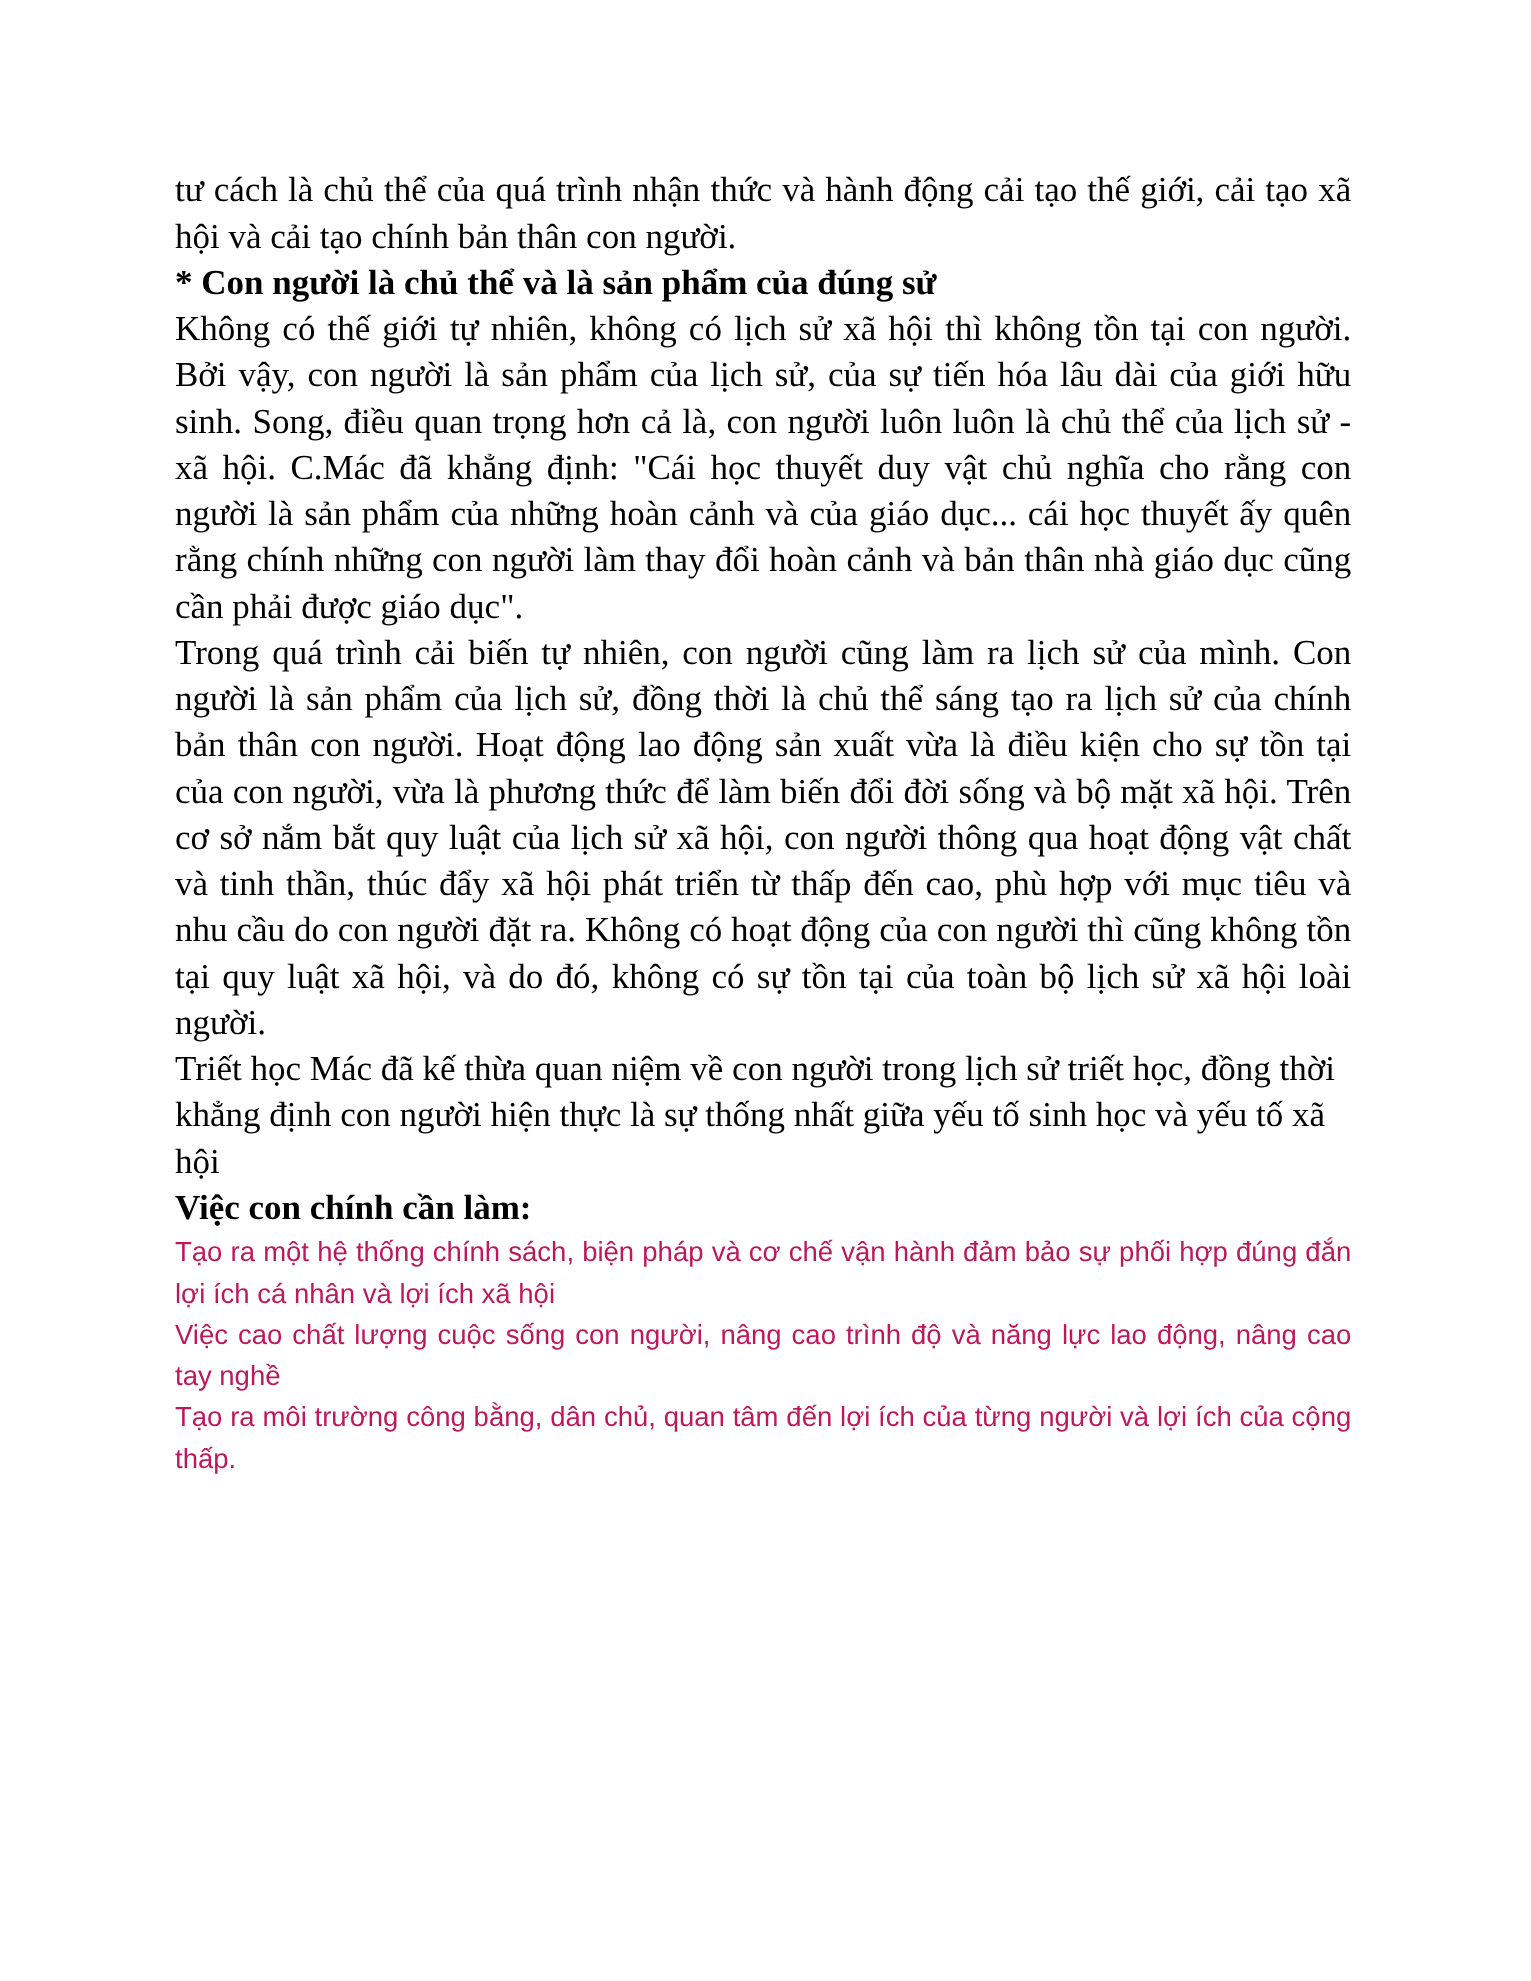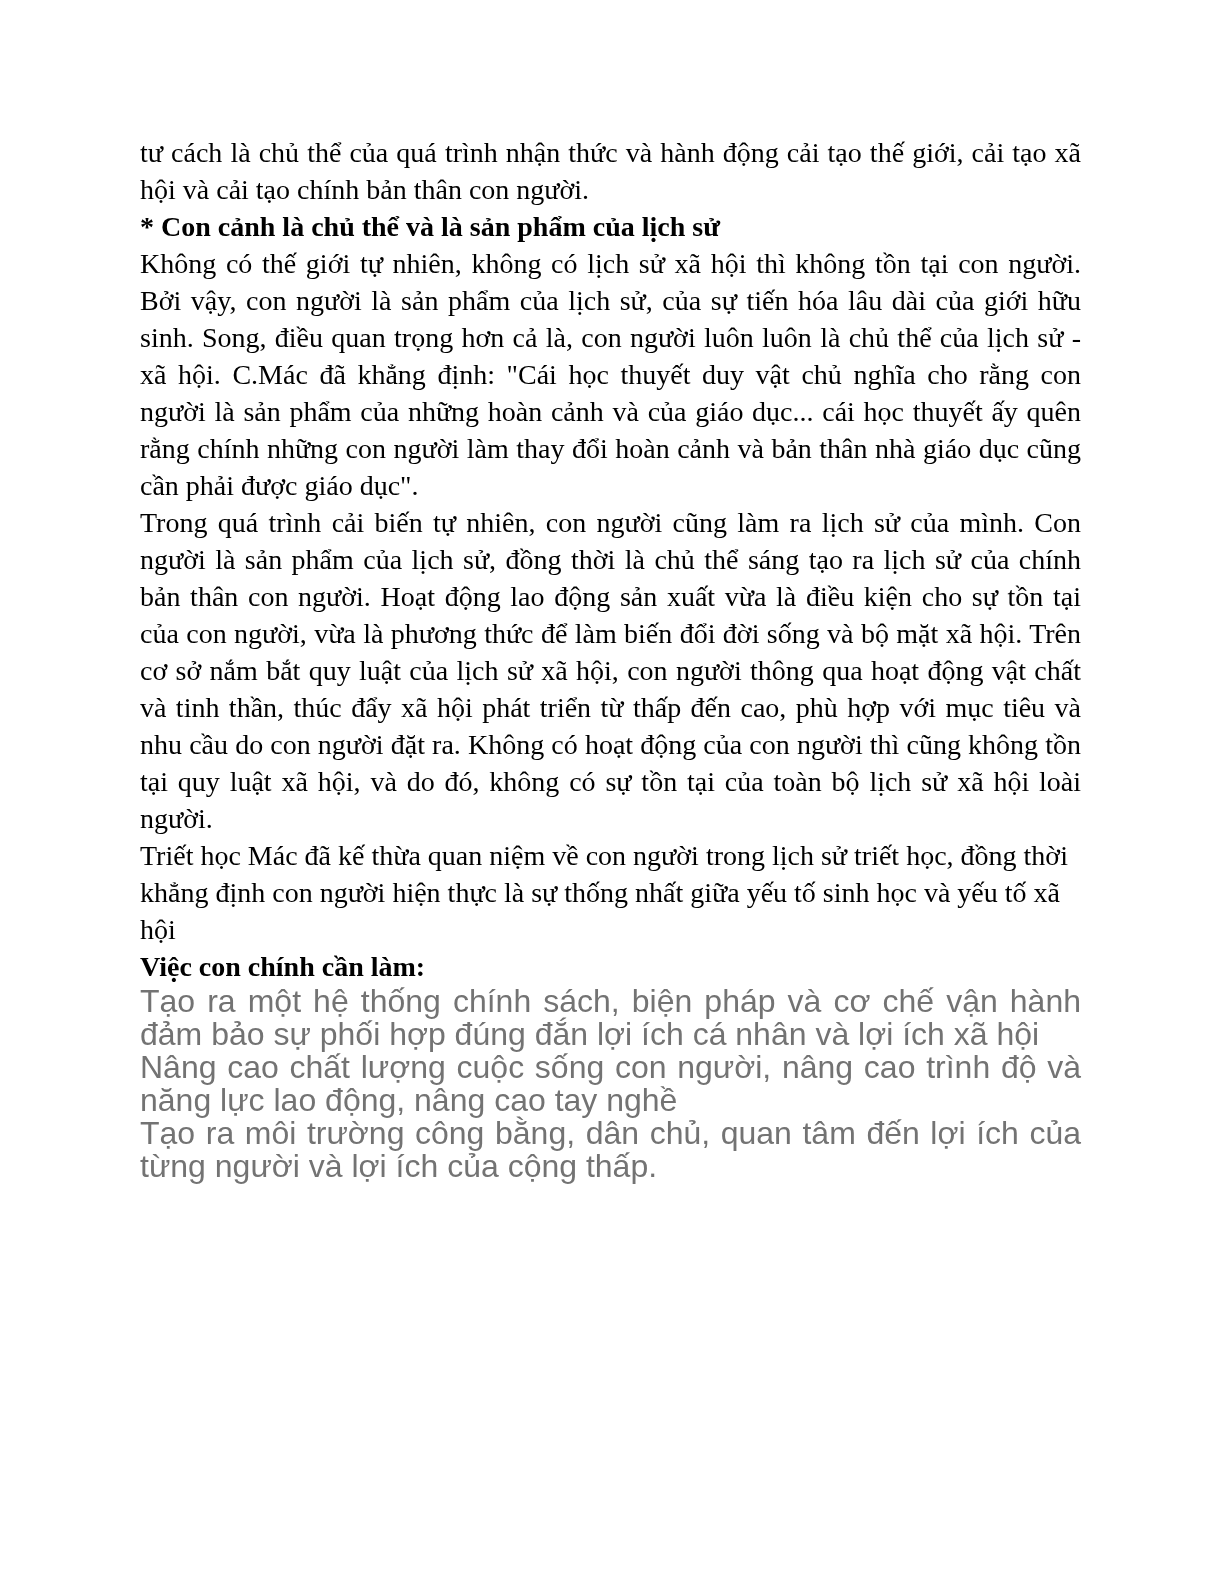--- a/index.html
+++ b/index.html
@@ -23,23 +23,23 @@
   }
   .content p { margin: 0; }
   .serif {
     font-family: "Liberation Serif", "DejaVu Serif", serif;
     font-size: 28px;
     line-height: 37px;
     color: #000000;
   }
   .sans {
     font-family: "Liberation Sans", "DejaVu Sans", sans-serif;
-    font-size: 32px;
+    font-size: 22px;
     line-height: 33px;
-    color: #737373;
+    color: #be185d;
   }
   .justify { text-align: justify; }
   .bold { font-weight: bold; }
   .mt-head { margin-top: 22px; }
   .mt-para { margin-top: 10px; }
   .mt-sans-first { margin-top: 26px; }
   .mt-sans { margin-top: 33px; }
   .bottom-line {
     position: absolute;
     left: 0;
@@ -58,34 +58,34 @@
   }
 </style>
 </head>
 <body>
 
 <div class="page">
   <div class="content">
 
     <p class="serif justify">tư cách là  chủ thể của quá trình nhận thức và hành động cải tạo thế giới, cải tạo xã hội và cải tạo chính bản thân con người.</p>
 
-    <p class="serif bold mt-head">* Con cảnh là chủ thể và là sản phẩm của lịch sử</p>
+    <p class="serif bold mt-head">* Con người là chủ thể và là sản phẩm của đúng sử</p>
 
     <p class="serif justify">Không có thế giới tự nhiên, không có lịch sử xã hội thì không tồn tại con người. Bởi vậy, con người là sản phẩm của lịch sử, của sự tiến hóa lâu dài của giới hữu sinh. Song, điều quan trọng hơn cả là, con người luôn luôn là chủ thể của lịch sử - xã hội. C.Mác đã khẳng định: "Cái học  thuyết duy vật chủ nghĩa cho rằng con người là sản phẩm của những hoàn cảnh và của giáo dục...  cái học thuyết ấy quên rằng chính những con người làm thay đổi hoàn cảnh và bản thân nhà giáo dục cũng cần phải được giáo dục".</p>
 
     <p class="serif justify mt-para">Trong quá trình cải biến tự nhiên, con người cũng làm ra lịch sử của mình. Con người là sản phẩm của lịch sử, đồng thời là chủ thể sáng tạo ra lịch sử của chính bản thân con người. Hoạt động lao động sản xuất vừa là điều kiện cho sự tồn tại của con người, vừa là  phương thức để làm biến  đổi đời sống và bộ mặt xã hội. Trên cơ sở nắm bắt quy luật của lịch sử xã hội, con người thông qua hoạt động vật chất và tinh thần, thúc đẩy xã hội phát triển từ thấp đến cao, phù hợp với mục tiêu và nhu cầu do con người đặt ra. Không có hoạt động của con người thì cũng không tồn tại quy luật xã hội, và do đó, không có sự tồn tại của toàn bộ lịch sử xã hội loài người.</p>
 
 
     <p class="serif mt-para">Triết học Mác đã kế thừa quan niệm về con người trong lịch sử triết học, đồng thời khẳng định con người hiện thực là sự thống nhất giữa yếu tố sinh học và yếu tố xã hội</p>
 
     <p class="serif bold">Việc con chính cần làm:</p>
 
     <p class="sans justify mt-sans-first">Tạo ra một hệ thống chính sách, biện pháp và cơ chế vận hành đảm bảo sự phối hợp đúng đắn lợi ích cá nhân và lợi ích xã hội</p>
 
-    <p class="sans justify mt-sans">Nâng cao chất lượng cuộc sống con người, nâng cao trình độ và năng lực lao động, nâng cao tay nghề</p>
+    <p class="sans justify mt-sans">Việc cao chất lượng cuộc sống con người, nâng cao trình độ và năng lực lao động, nâng cao tay nghề</p>
 
     <p class="sans justify mt-sans">Tạo ra môi trường công bằng, dân chủ, quan tâm đến lợi ích của từng người và lợi ích của cộng thấp.</p>
 
   </div>
 
   <div class="bottom-line"></div>
   <div class="bottom-line-tick"></div>
 </div>
 
 </body></html>

